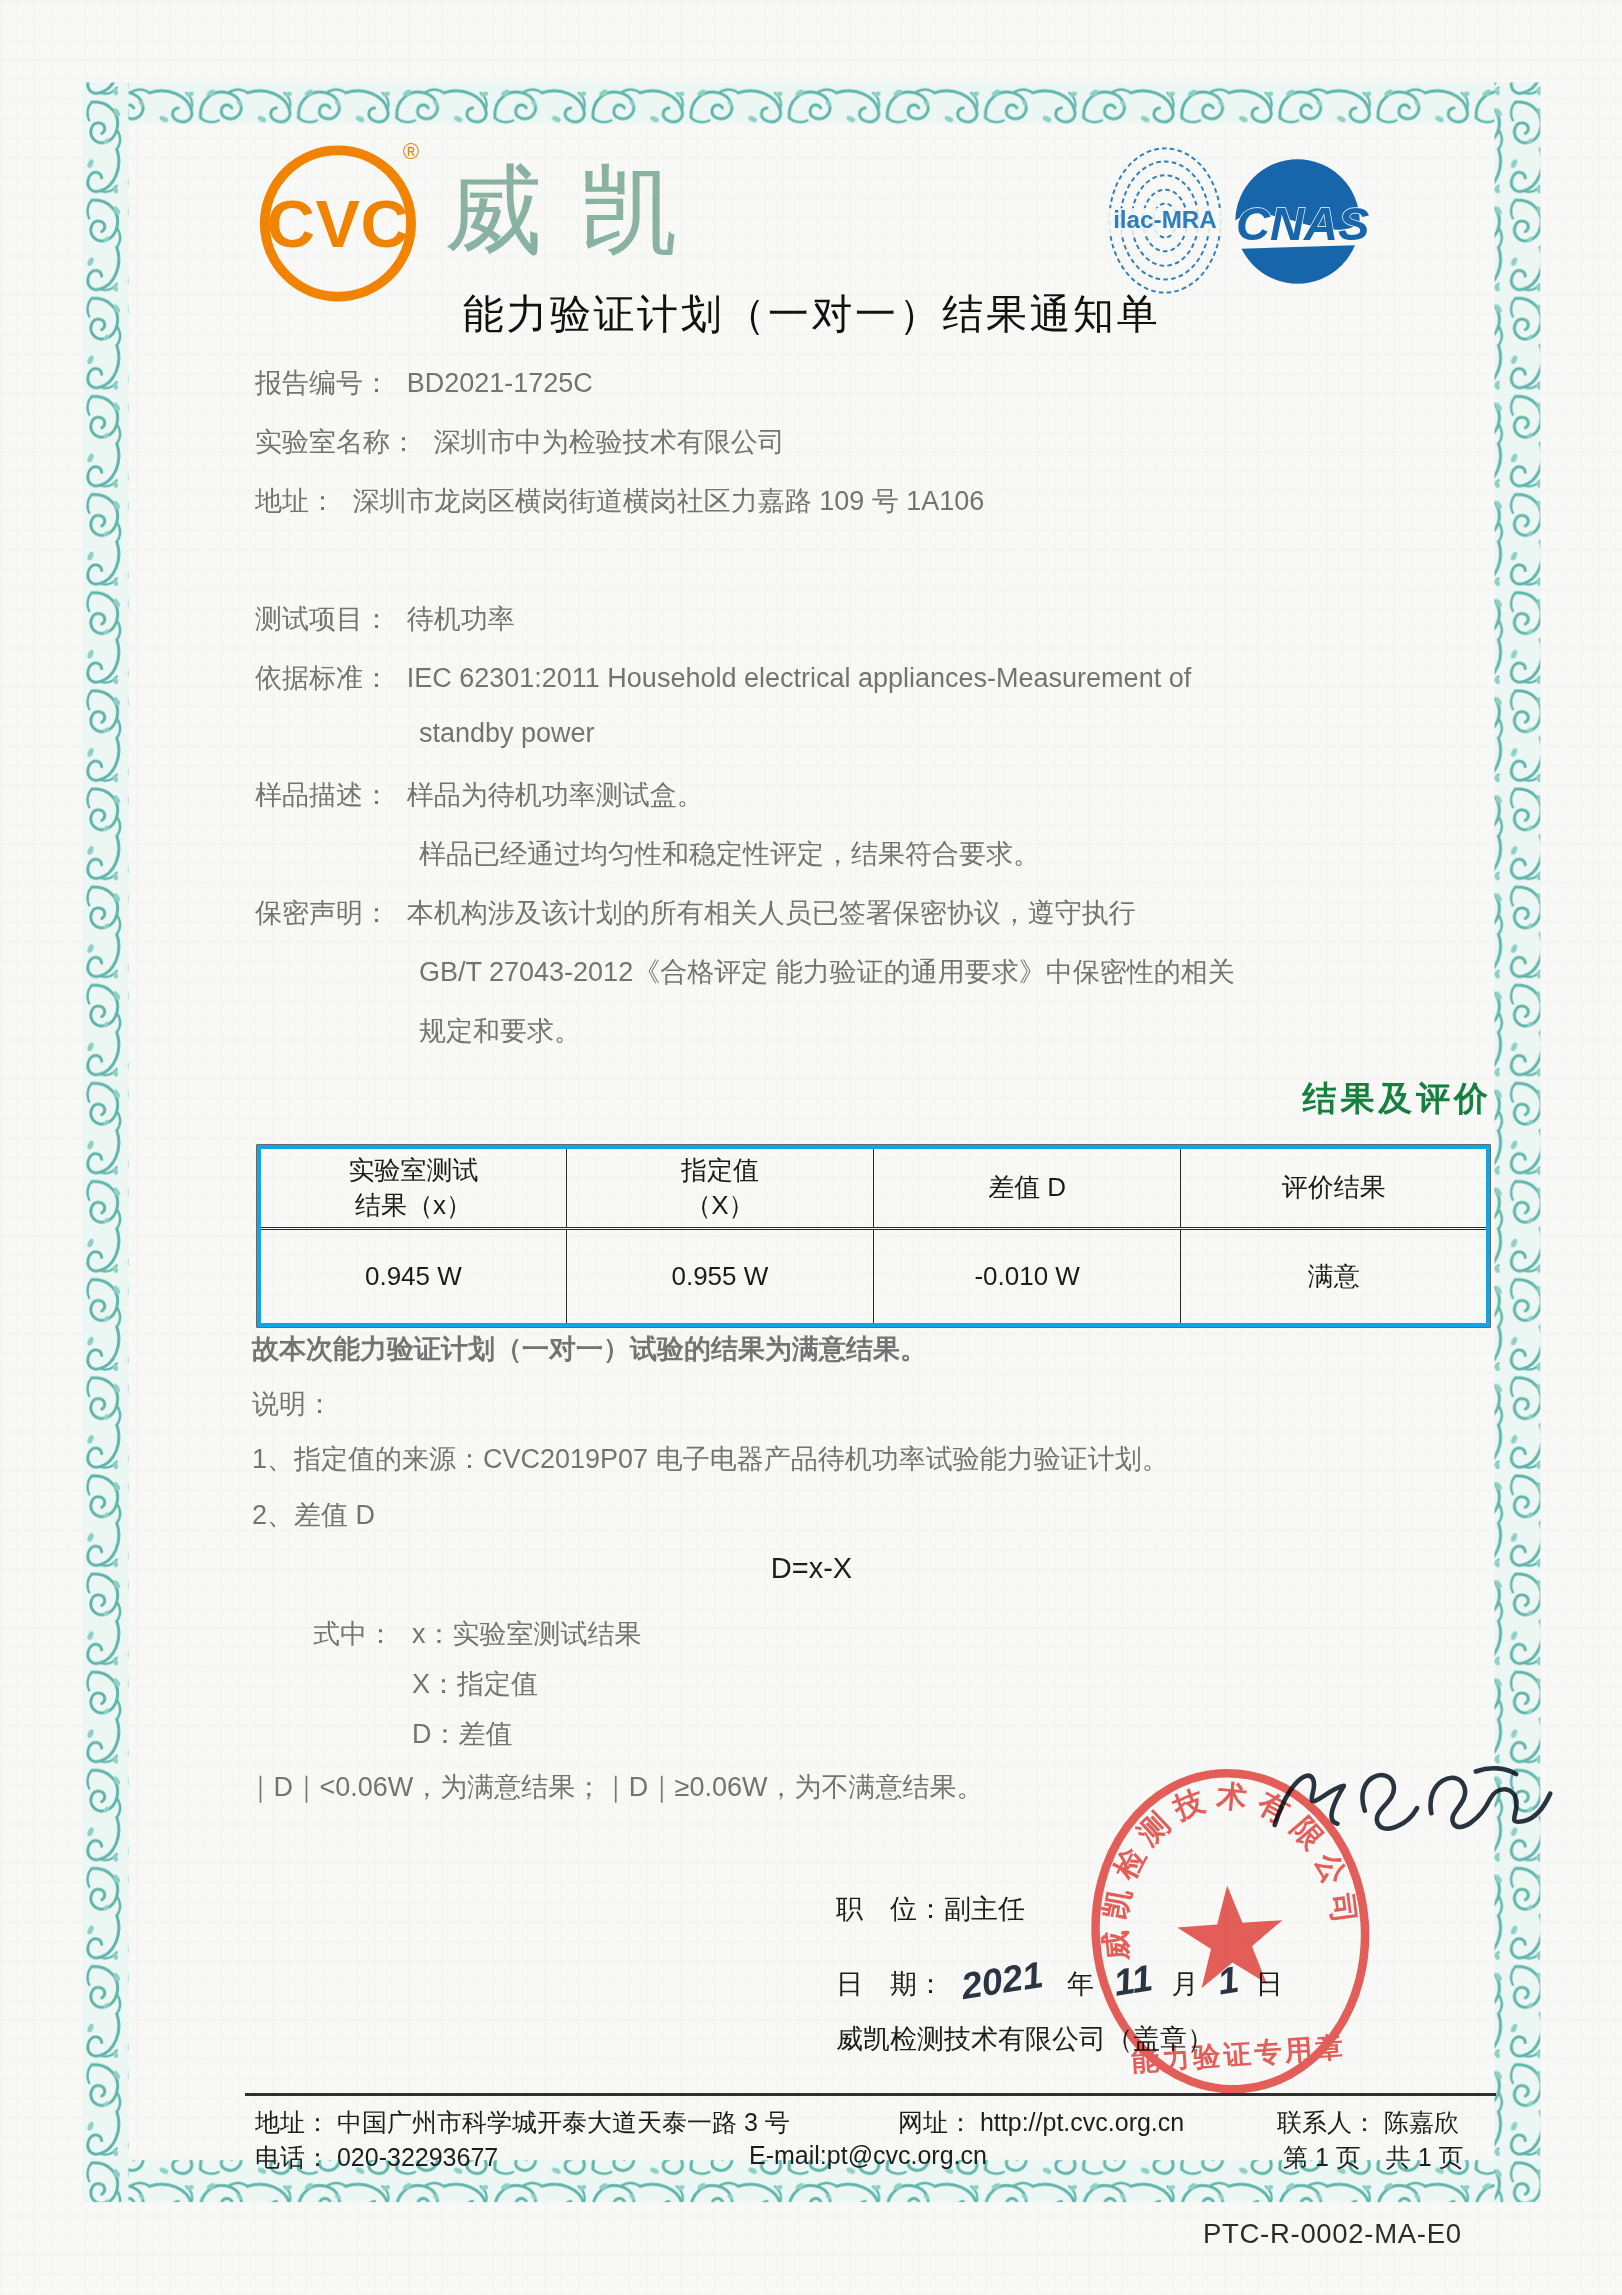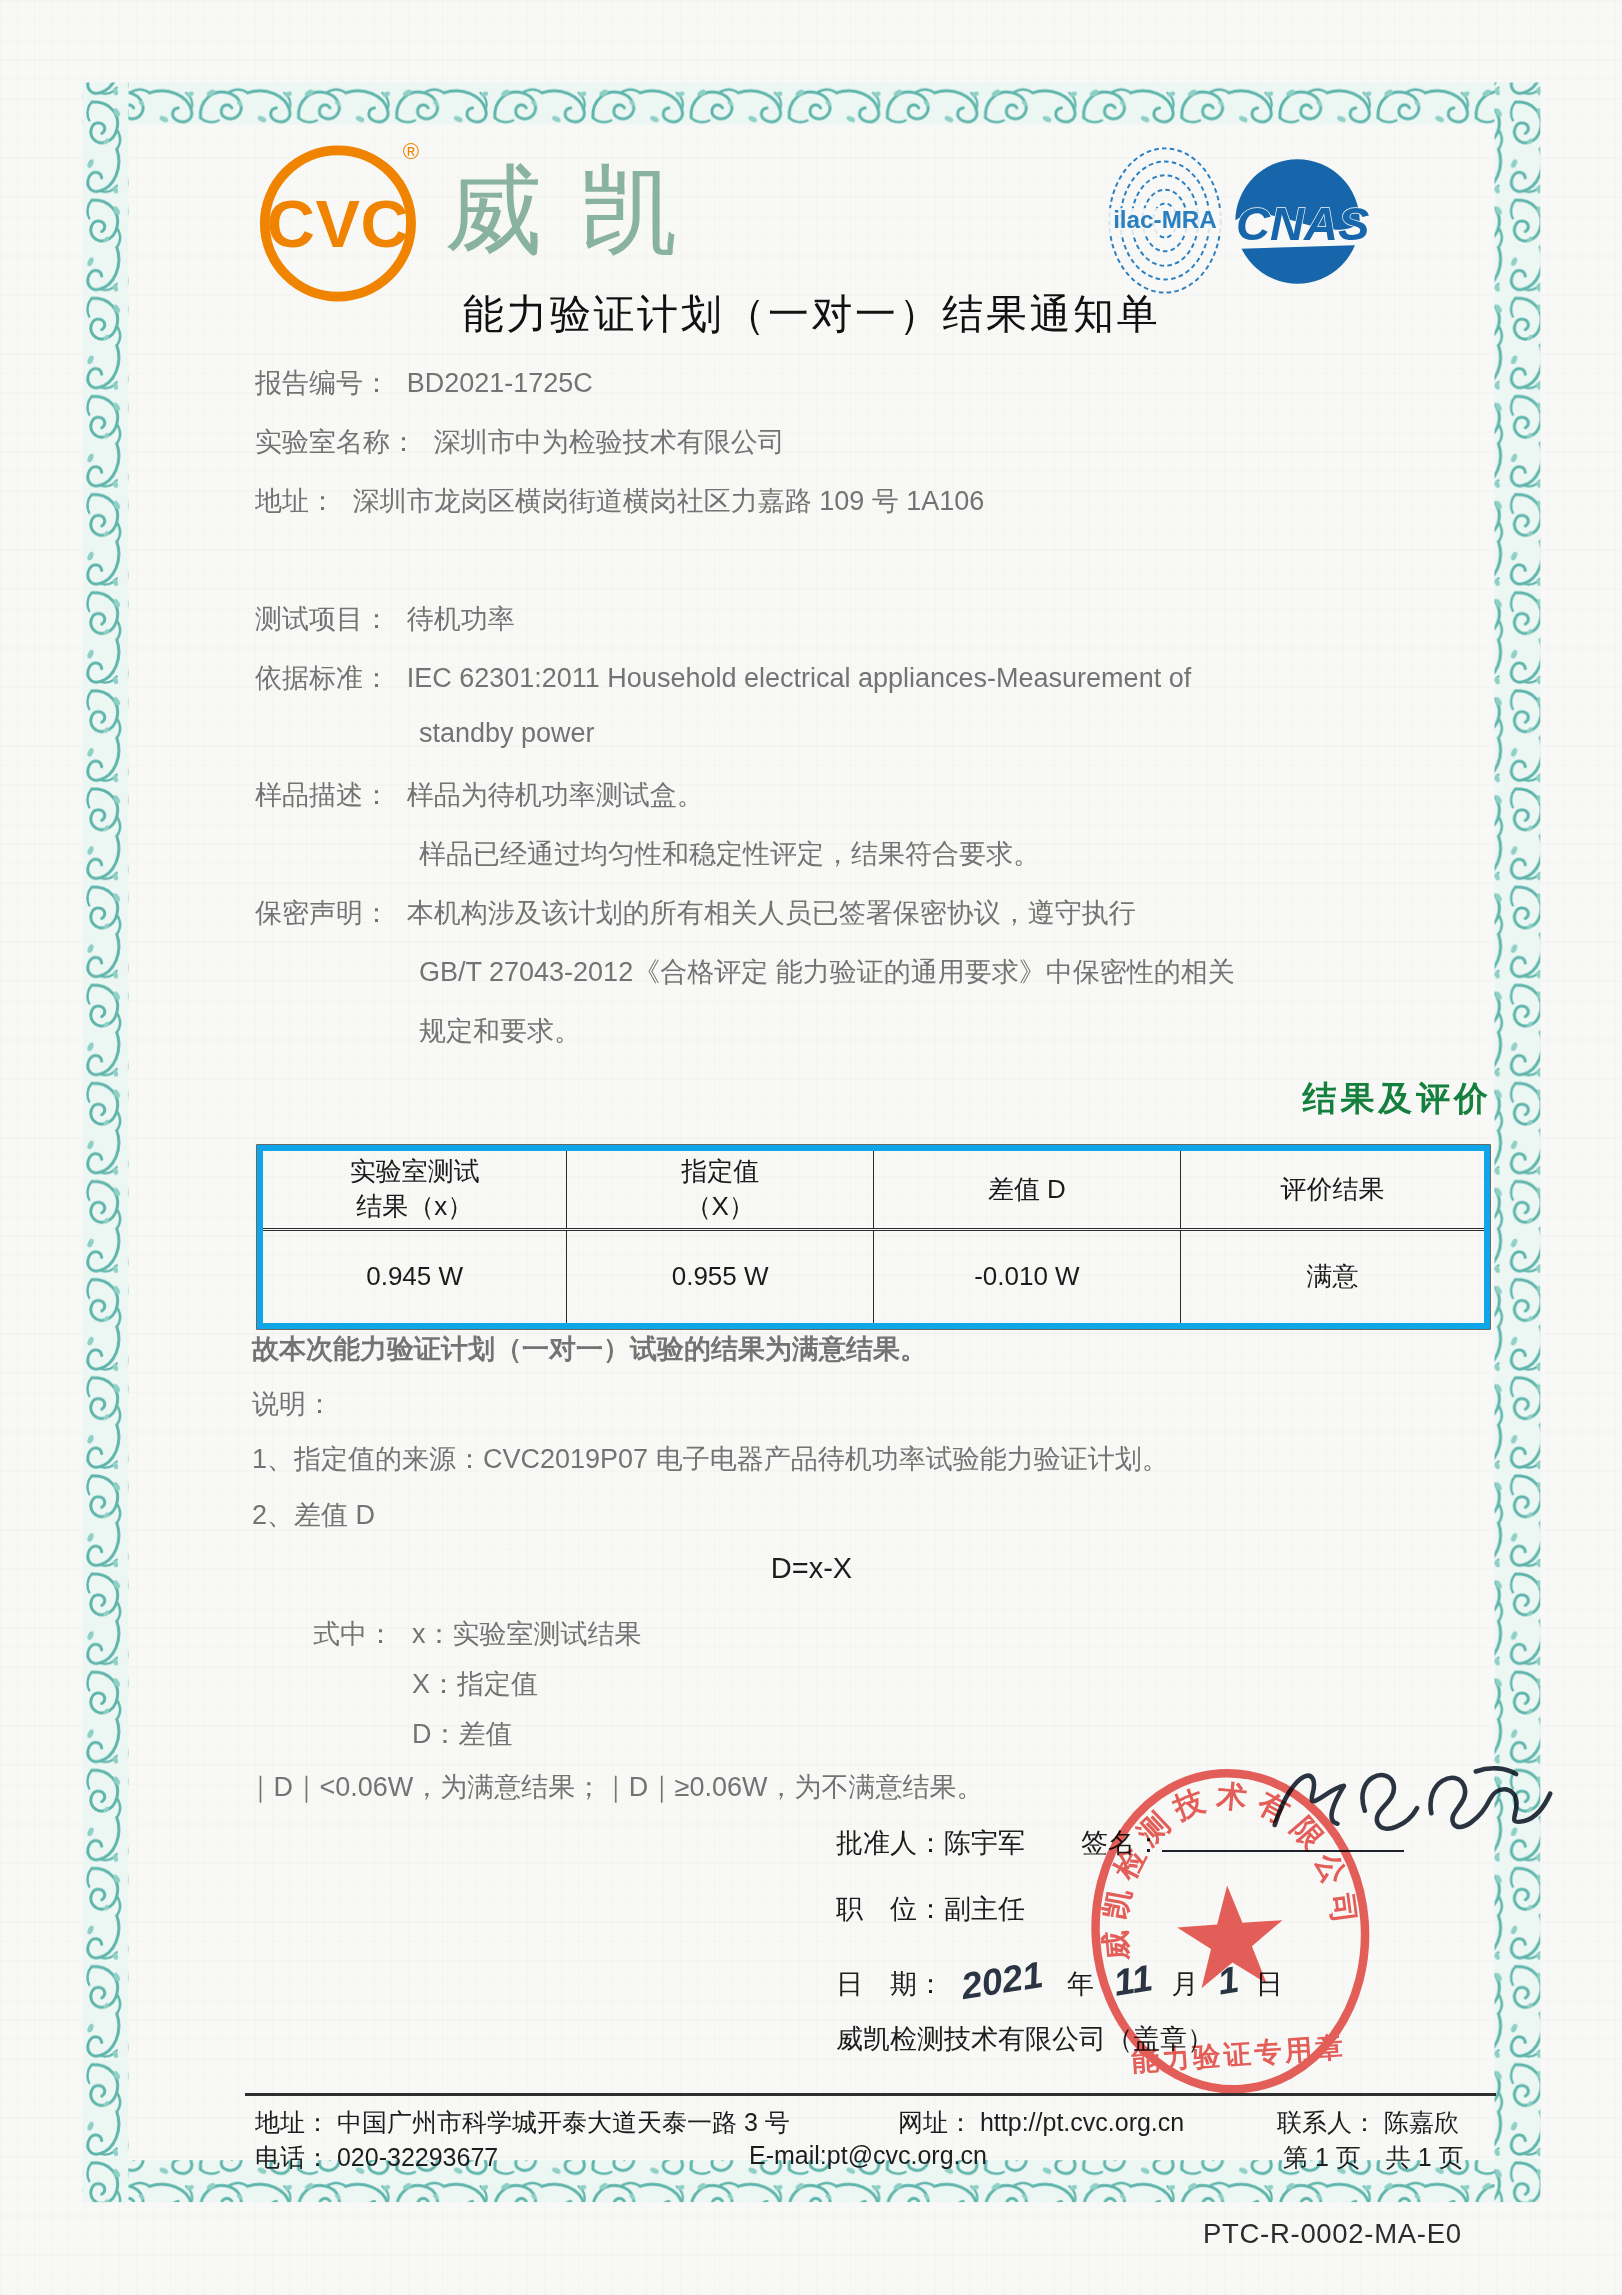--- a/index.html
+++ b/index.html
@@ -49,21 +49,21 @@
   table.results {
     position:absolute; left:257px; top:1145px; width:1233px;
     border-collapse:collapse; table-layout:fixed;
   }
   table.results th, table.results td {
     border:1.3px solid #2b2b2b; text-align:center; vertical-align:middle;
     font-size:26px; font-weight:400; color:#1b1b1b; background:transparent;
   }
   table.results thead th { height:81px; border-bottom:3.3px double #2b2b2b; line-height:35px; }
   table.results tbody td { height:97px; }
-  table.results { border:6px solid #0ea5e9; box-shadow:0 0 0 0.7px #2b2b2b; }
+  table.results { border:4px solid #0ea5e9; box-shadow:0 0 0 0.7px #2b2b2b; }
 
   
   .appr-row { position:absolute; display:flex; align-items:baseline; font-size:27px; white-space:nowrap; }
   .sign-line { display:inline-block; width:242px; height:33px; border-bottom:2px solid #1d242e; }
   .hand {
     font-style:italic; color:#2b3442; font-size:37px;
     display:inline-block; transform:rotate(-9deg); font-weight:600;
   }
 
   
@@ -222,26 +222,20 @@
 
   <div class="formula-line">D=x-X</div>
 
   <div class="line" style="left:313px;top:1616px">式中：</div>
   <div class="line" style="left:412px;top:1616px">x：实验室测试结果</div>
   <div class="line" style="left:412px;top:1666px">X：指定值</div>
   <div class="line" style="left:412px;top:1716px">D：差值</div>
 
   <div class="line" style="left:247px;top:1769px">｜D｜&lt;0.06W，为满意结果；｜D｜≥0.06W，为不满意结果。</div>
 
-  <div class="appr-row" style="left:836px;top:1819px">
-    <span>批准人：</span>
-    <span>陈宇军</span>
-    <span style="margin-left:56px">签名：</span>
-    <span class="sign-line"></span>
-  </div>
   <div class="appr-row" style="left:836px;top:1891px">
     <span>职　位：</span>
     <span>副主任</span>
   </div>
   <div class="appr-row" style="left:836px;top:1960px">
     <span>日　期：</span>
     <span class="hand" style="margin-left:17px">2021</span>
     <span style="margin-left:23.6px">年</span>
     <span class="hand" style="margin-left:19.6px">11</span>
     <span style="margin-left:19.6px">月</span>

